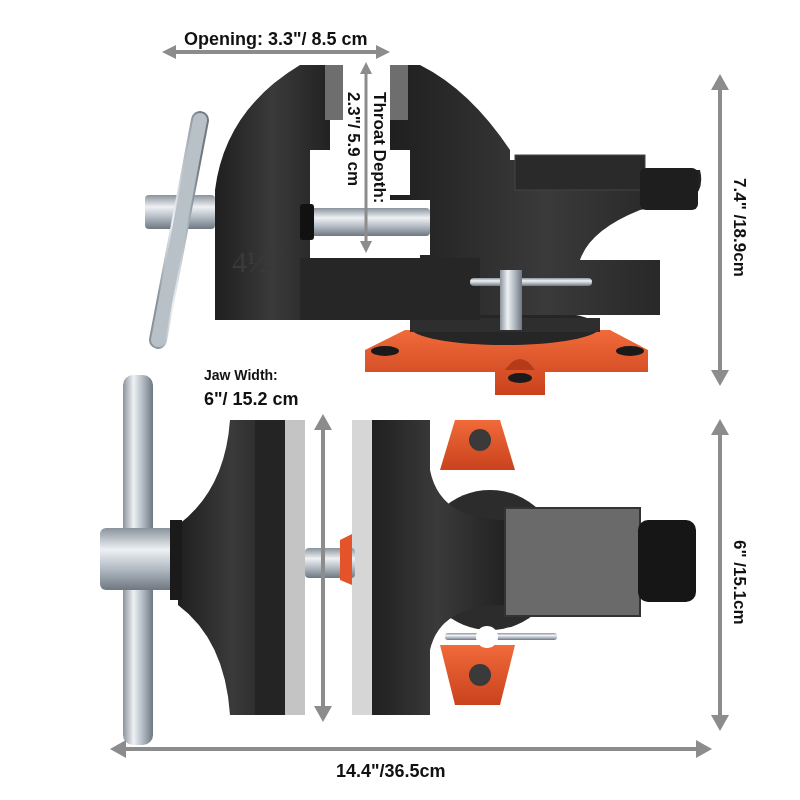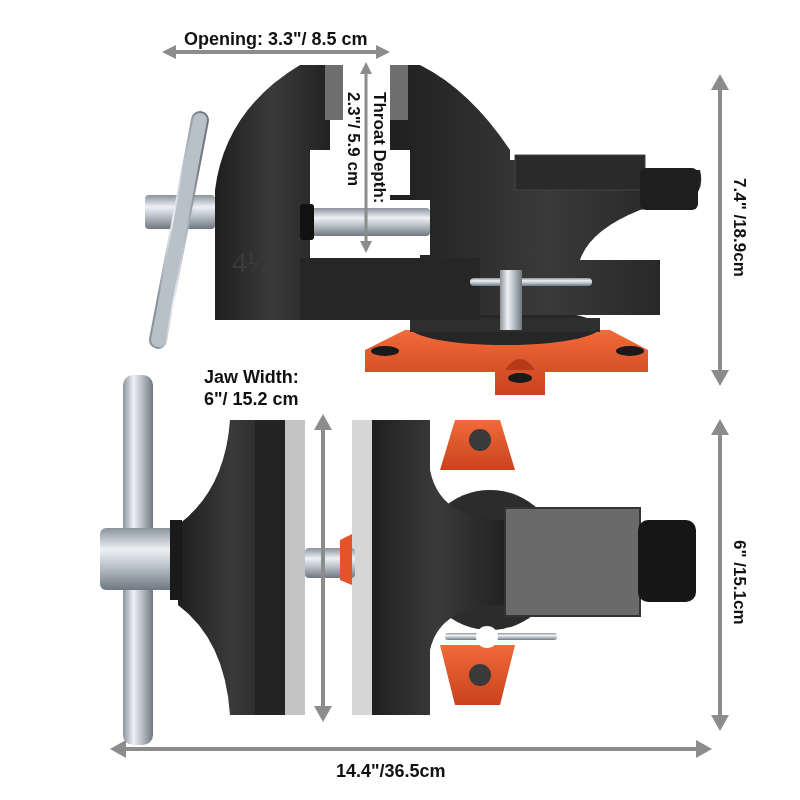--- a/index.html
+++ b/index.html
@@ -149,19 +149,19 @@
   </svg>
 
   
   <div class="lbl" style="left:184px; top:30px;">Opening: 3.3"/ 8.5 cm</div>
 
   <div class="lbl vert" style="left:388px; top:92px; font-size:17px;">Throat Depth:</div>
   <div class="lbl vert" style="left:362px; top:92px; font-size:17px;">2.3"/ 5.9 cm</div>
 
   <div class="lbl vert" style="left:748px; top:178px; font-size:17px;">7.4" /18.9cm</div>
 
-  <div class="lbl" style="left:204px; top:368px; font-size:18px;">Jaw Width:</div>
+  <div class="lbl" style="left:204px; top:368px; font-size:14px;">Jaw Width:</div>
   <div class="lbl" style="left:204px; top:390px; font-size:18px;">6"/ 15.2 cm</div>
 
   <div class="lbl vert" style="left:748px; top:540px; font-size:17px;">6" /15.1cm</div>
 
   <div class="lbl" style="left:336px; top:762px; font-size:18px;">14.4"/36.5cm</div>
 </div>
 
 </body></html>

